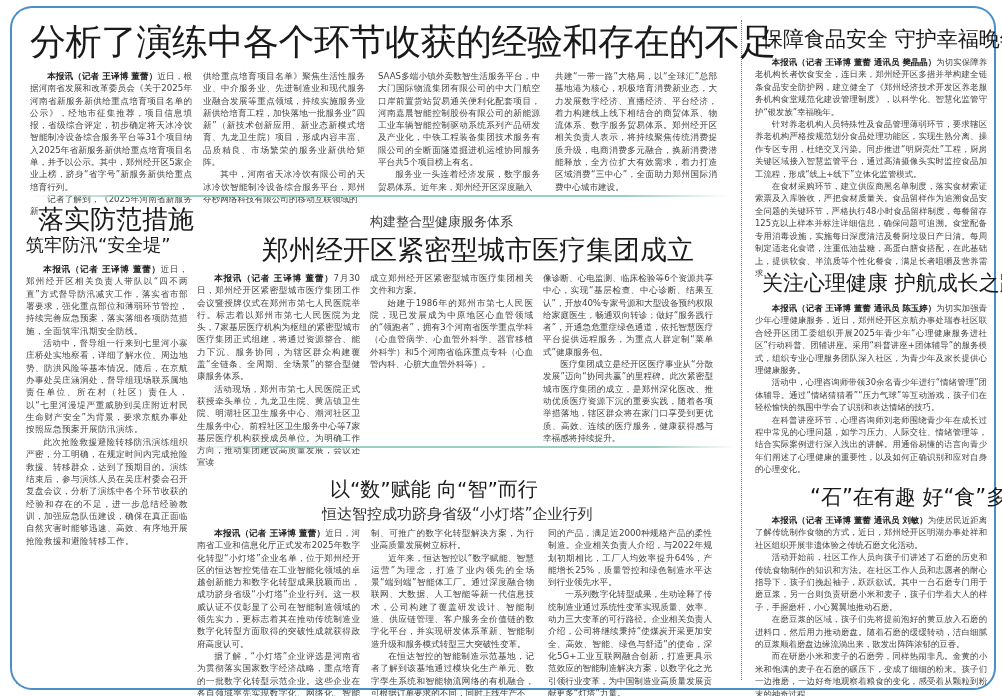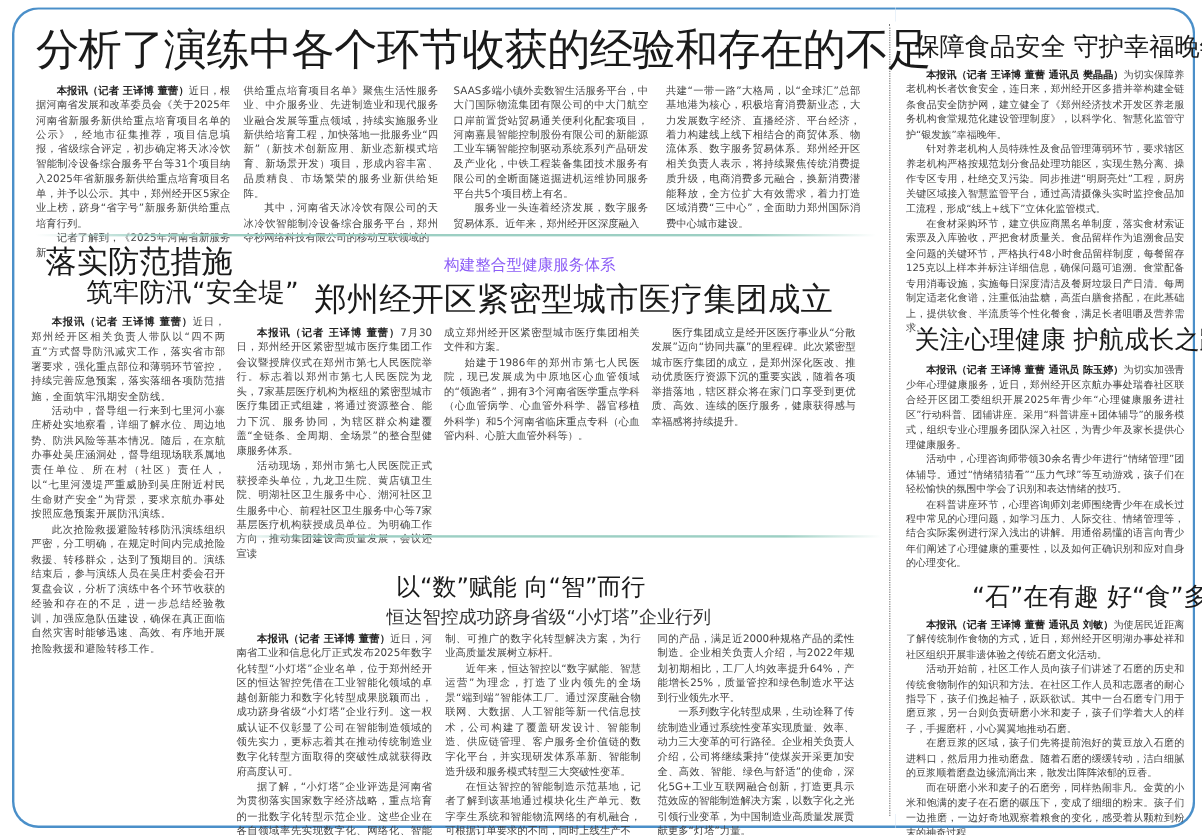--- a/index.html
+++ b/index.html
@@ -40,56 +40,57 @@
 <div class="vdots"></div>
 
 <section>
   <h1 class="headline" style="left:30px; top:20px; font-size:36px; line-height:44px; letter-spacing:-0.5px;">分析了演练中各个环节收获的经验和存在的不足</h1>
 
   <div class="col" style="left:30px; top:70px; width:162px;">
     <p><span class="lead">本报讯</span><span class="byline-names">（记者 王译博 董蕾）</span><span>近日，根据河南省发展和改革委员会《关于2025年河南省新服务新供给重点培育项目名单的公示》，经地市征集推荐，项目信息填报，省级综合评定，初步确定将天冰冷饮智能制冷设备综合服务平台等31个项目纳入2025年省新服务新供给重点培育项目名单，并予以公示。其中，郑州经开区5家企业上榜，跻身“省字号”新服务新供给重点培育行列。</span></p>
     <p>记者了解到，《2025年河南省新服务新</p>
   </div>
   <div class="col" style="left:203px; top:70px; width:162px;">
-    <p class="cont">供给重点培育项目名单》聚焦生活性服务业、中介服务业、先进制造业和现代服务业融合发展等重点领域，持续实施服务业新供给培育工程，加快落地一批服务业“四新”（新技术创新应用、新业态新模式培育、新场景开发）项目，形成内容丰富、品质精良、市场繁荣的服务业新供给矩阵。</p>
+    <p class="cont">供给重点培育项目名单》聚焦生活性服务业、中介服务业、先进制造业和现代服务业融合发展等重点领域，持续实施服务业新供给培育工程，加快落地一批服务业“四新”（新技术创新应用、新业态新模式培育、九龙卫生院）项目，形成内容丰富、品质精良、市场繁荣的服务业新供给矩阵。</p>
     <p>其中，河南省天冰冷饮有限公司的天冰冷饮智能制冷设备综合服务平台，郑州夺秒网络科技有限公司的移动互联领域的</p>
   </div>
   <div class="col" style="left:378px; top:70px; width:162px;">
     <p class="cont">SAAS多端小镇外卖数智生活服务平台，中大门国际物流集团有限公司的中大门航空口岸前置货站贸易通关便利化配套项目，河南嘉晨智能控制股份有限公司的新能源工业车辆智能控制驱动系统系列产品研发及产业化，中铁工程装备集团技术服务有限公司的全断面隧道掘进机运维协同服务平台共5个项目榜上有名。</p>
     <p>服务业一头连着经济发展，数字服务贸易体系。近年来，郑州经开区深度融入</p>
   </div>
   <div class="col" style="left:555px; top:70px; width:162px;">
     <p class="cont">共建“一带一路”大格局，以“全球汇”总部基地港为核心，积极培育消费新业态，大力发展数字经济、直播经济、平台经济，着力构建线上线下相结合的商贸体系、物流体系、数字服务贸易体系。郑州经开区相关负责人表示，将持续聚焦传统消费提质升级，电商消费多元融合，换新消费潜能释放，全方位扩大有效需求，着力打造区域消费“三中心”，全面助力郑州国际消费中心城市建设。</p>
   </div>
 </section>
 
 <div class="hrule" style="left:30px; top:195px; width:700px;"></div>
 
 <section>
   <h2 class="headline" style="left:38px; top:206px; font-size:26px; line-height:26px;">落实防范措施</h2>
-  <h2 class="headline" style="left:26px; top:232px; font-size:22px; line-height:26px;margin-left:46px;">筑牢防汛“安全堤”</h2>
+  <h2 class="headline" style="left:26px; top:232px; font-size:18px; line-height:26px;">筑牢防汛“安全堤”</h2>
   <div class="col" style="left:26px; top:263px; width:162px; font-size:8.6px; line-height:12.35px; letter-spacing:0.4px;">
     <p><span class="lead">本报讯</span><span class="byline-names">（记者 王译博 董蕾）</span><span>近日，郑州经开区相关负责人带队以“四不两直”方式督导防汛减灾工作，落实省市部署要求，强化重点部位和薄弱环节管控，持续完善应急预案，落实落细各项防范措施，全面筑牢汛期安全防线。</span></p>
     <p>活动中，督导组一行来到七里河小寨庄桥处实地察看，详细了解水位、周边地势、防洪风险等基本情况。随后，在京航办事处吴庄涵洞处，督导组现场联系属地责任单位、所在村（社区）责任人，以“七里河漫堤严重威胁到吴庄附近村民生命财产安全”为背景，要求京航办事处按照应急预案开展防汛演练。</p>
     <p>此次抢险救援避险转移防汛演练组织严密，分工明确，在规定时间内完成抢险救援、转移群众，达到了预期目的。演练结束后，参与演练人员在吴庄村委会召开复盘会议，分析了演练中各个环节收获的经验和存在的不足，进一步总结经验教训，加强应急队伍建设，确保在真正面临自然灾害时能够迅速、高效、有序地开展抢险救援和避险转移工作。</p>
   </div>
 </section>
 
 <section>
-  <div class="headline" style="left:370px; top:214px; font-size:13px; line-height:16px; color:#8b5cf6;">构建整合型健康服务体系</div>
+  <div class="headline" style="left:370px; top:214px; font-size:13px; line-height:16px; color:#404040;">构建整合型健康服务体系</div>
   <h2 class="headline" style="left:262px; top:234px; font-size:27px; line-height:32px;">郑州经开区紧密型城市医疗集团成立</h2>
   <div class="col" style="left:197px; top:272px; width:163px;">
     <p><span class="lead">本报讯</span><span class="byline-names">（记者 王译博 董蕾）</span><span>7月30日，郑州经开区紧密型城市医疗集团工作会议暨授牌仪式在郑州市第七人民医院举行。标志着以郑州市第七人民医院为龙头，7家基层医疗机构为枢纽的紧密型城市医疗集团正式组建，将通过资源整合、能力下沉、服务协同，为辖区群众构建覆盖“全链条、全周期、全场景”的整合型健康服务体系。</span></p>
     <p>活动现场，郑州市第七人民医院正式获授牵头单位，九龙卫生院、黄店镇卫生院、明湖社区卫生服务中心、潮河社区卫生服务中心、前程社区卫生服务中心等7家基层医疗机构获授成员单位。为明确工作方向，推动集团建设高质量发展，会议还宣读</p>
   </div>
   <div class="col" style="left:370px; top:272px; width:163px;">
     <p class="cont">成立郑州经开区紧密型城市医疗集团相关文件和方案。</p>
     <p>始建于1986年的郑州市第七人民医院，现已发展成为中原地区心血管领域的“领跑者”，拥有3个河南省医学重点学科（心血管病学、心血管外科学、器官移植外科学）和5个河南省临床重点专科（心血管内科、心脏大血管外科等）。</p>
   </div>
   <div class="col" style="left:543px; top:272px; width:170px;">
+    <p class="cont">像诊断、心电监测、临床检验等6个资源共享中心，实现“基层检查、中心诊断、结果互认”，开放40%专家号源和大型设备预约权限给家庭医生，畅通双向转诊；做好“服务践行者”，开通急危重症绿色通道，依托智慧医疗平台提供远程服务，为重点人群定制“菜单式”健康服务包。</p>
     <p>医疗集团成立是经开区医疗事业从“分散发展”迈向“协同共赢”的里程碑。此次紧密型城市医疗集团的成立，是郑州深化医改、推动优质医疗资源下沉的重要实践，随着各项举措落地，辖区群众将在家门口享受到更优质、高效、连续的医疗服务，健康获得感与幸福感将持续提升。</p>
   </div>
 </section>
 
 <div class="hrule" style="left:195px; top:446px; width:540px;"></div>
 
 <section>
   <h2 class="headline" style="left:330px; top:472px; font-size:20px; line-height:34px;">以“数”赋能 向“智”而行</h2>
   <div class="headline" style="left:322px; top:505px; font-size:15px; line-height:18px; color:#333;">恒达智控成功跻身省级“小灯塔”企业行列</div>
   <div class="col" style="left:197px; top:527px; width:163px;">

